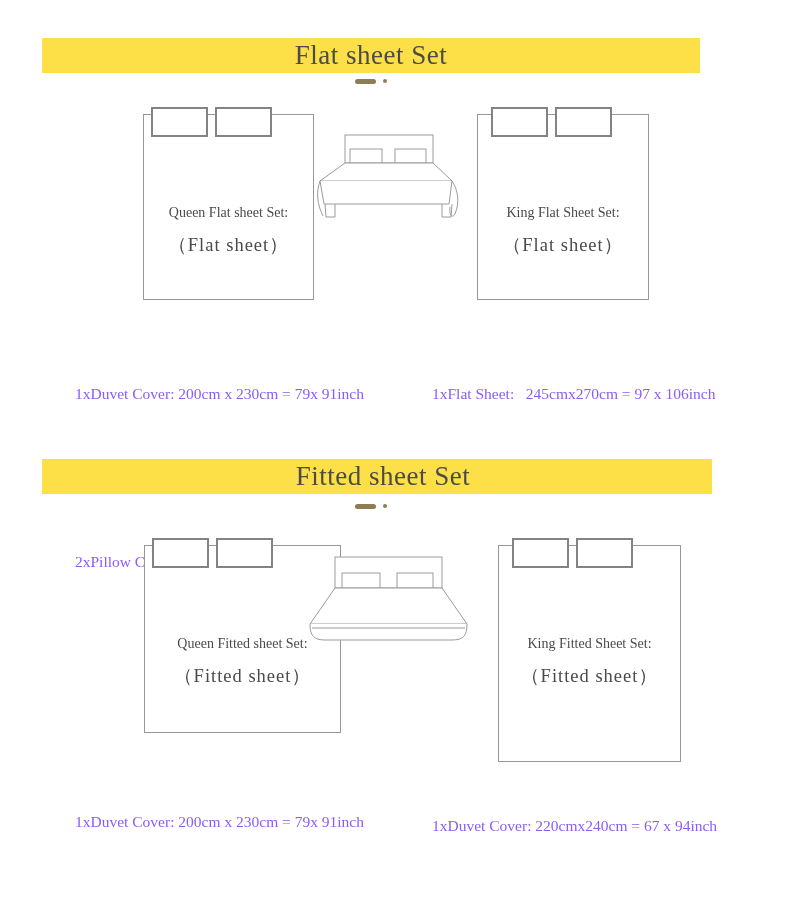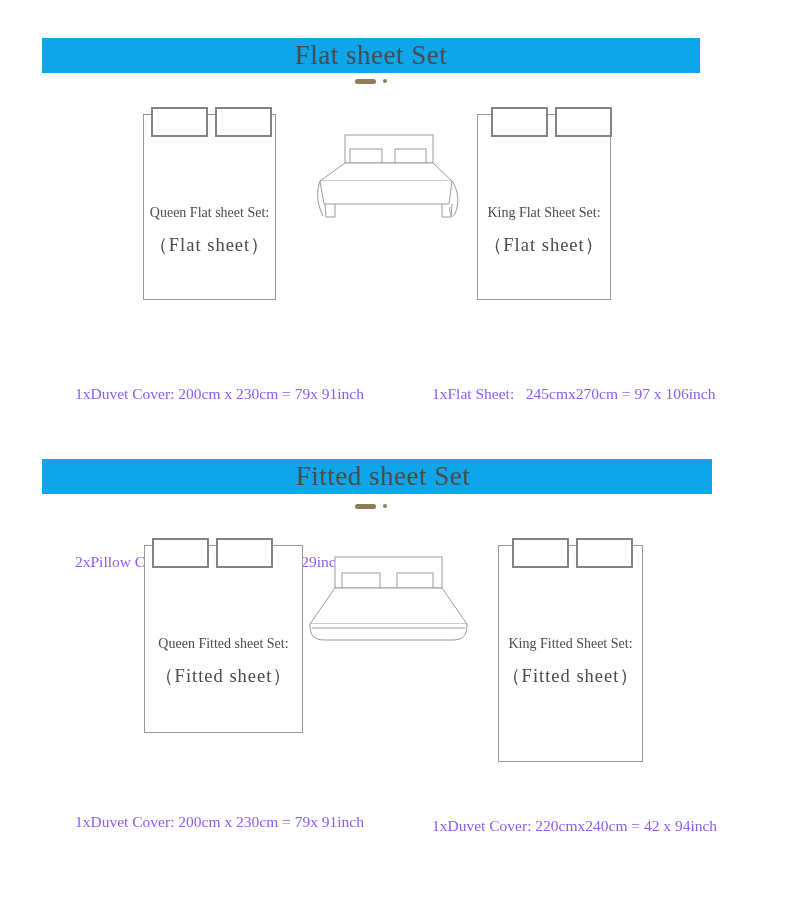--- a/index.html
+++ b/index.html
@@ -4,40 +4,40 @@
 <style>
   html, body { margin:0; padding:0; background:#ffffff; }
   .canvas {
     position:relative; width:800px; height:900px; background:#ffffff;
     font-family:"Liberation Serif", serif; overflow:hidden;
   }
 
   
   .header-bar {
     position:absolute; left:42px; width:658px; height:35px;
-    background:#0ea5e9; display:flex; align-items:center; justify-content:center;
+    background:#fde047; display:flex; align-items:center; justify-content:center;
   }
   #section-flat .header-bar { top:38px; }
   #section-fitted .header-bar { top:459px;padding-left:12px; }
   .header-bar h2 {
     margin:0; font-size:27px; font-weight:normal; color:#4b4b49; letter-spacing:0.5px;
   }
 
   
   .divider {
     position:absolute; left:42px; width:658px; height:8px;
     display:flex; align-items:center; justify-content:center; gap:7px;
   }
   #section-flat .divider { top:77px; }
   #section-fitted .divider { top:502px; }
   .divider .dash { width:21px; height:5px; border-radius:2.5px; background:#8e7c55; }
   .divider .dot  { width:4px; height:4px; border-radius:50%; background:#8e7c55; }
 
   
-  .sheet-diagram { position:absolute; }
+  .sheet-diagram { position:absolute;padding-left:38px; }
   .sheet-rect {
     position:absolute; left:0; top:7px; right:0; bottom:0;
     border:1.5px solid #979797; background:#ffffff; box-sizing:border-box;
   }
   .pillow {
     position:absolute; top:0; height:30px; background:#ffffff;
     border:2px solid #838383; box-sizing:border-box; z-index:2;
   }
   .diagram-label {
     position:absolute; left:0; right:0; top:98px; z-index:3;
@@ -171,19 +171,19 @@
         <div class="l2">（Fitted sheet）</div>
       </div>
     </div>
 
     <div class="specs specs-left">
       <div>1xDuvet Cover: 200cm x 230cm = 79x 91inch</div>
       <div>1xFItted Sheet:150x200x25cm = 59 x 79x9 inch</div>
       
     </div>
     <div class="specs specs-right">
-      <div>1xDuvet Cover: 220cmx240cm = 42 x 94inch</div>
+      <div>1xDuvet Cover: 220cmx240cm = 67 x 94inch</div>
       <div>1xFitted Sheet: 180x200x25cm = 71 x79x9inch</div>
       
     </div>
   </section>
 
 </div>
 
 </body></html>

